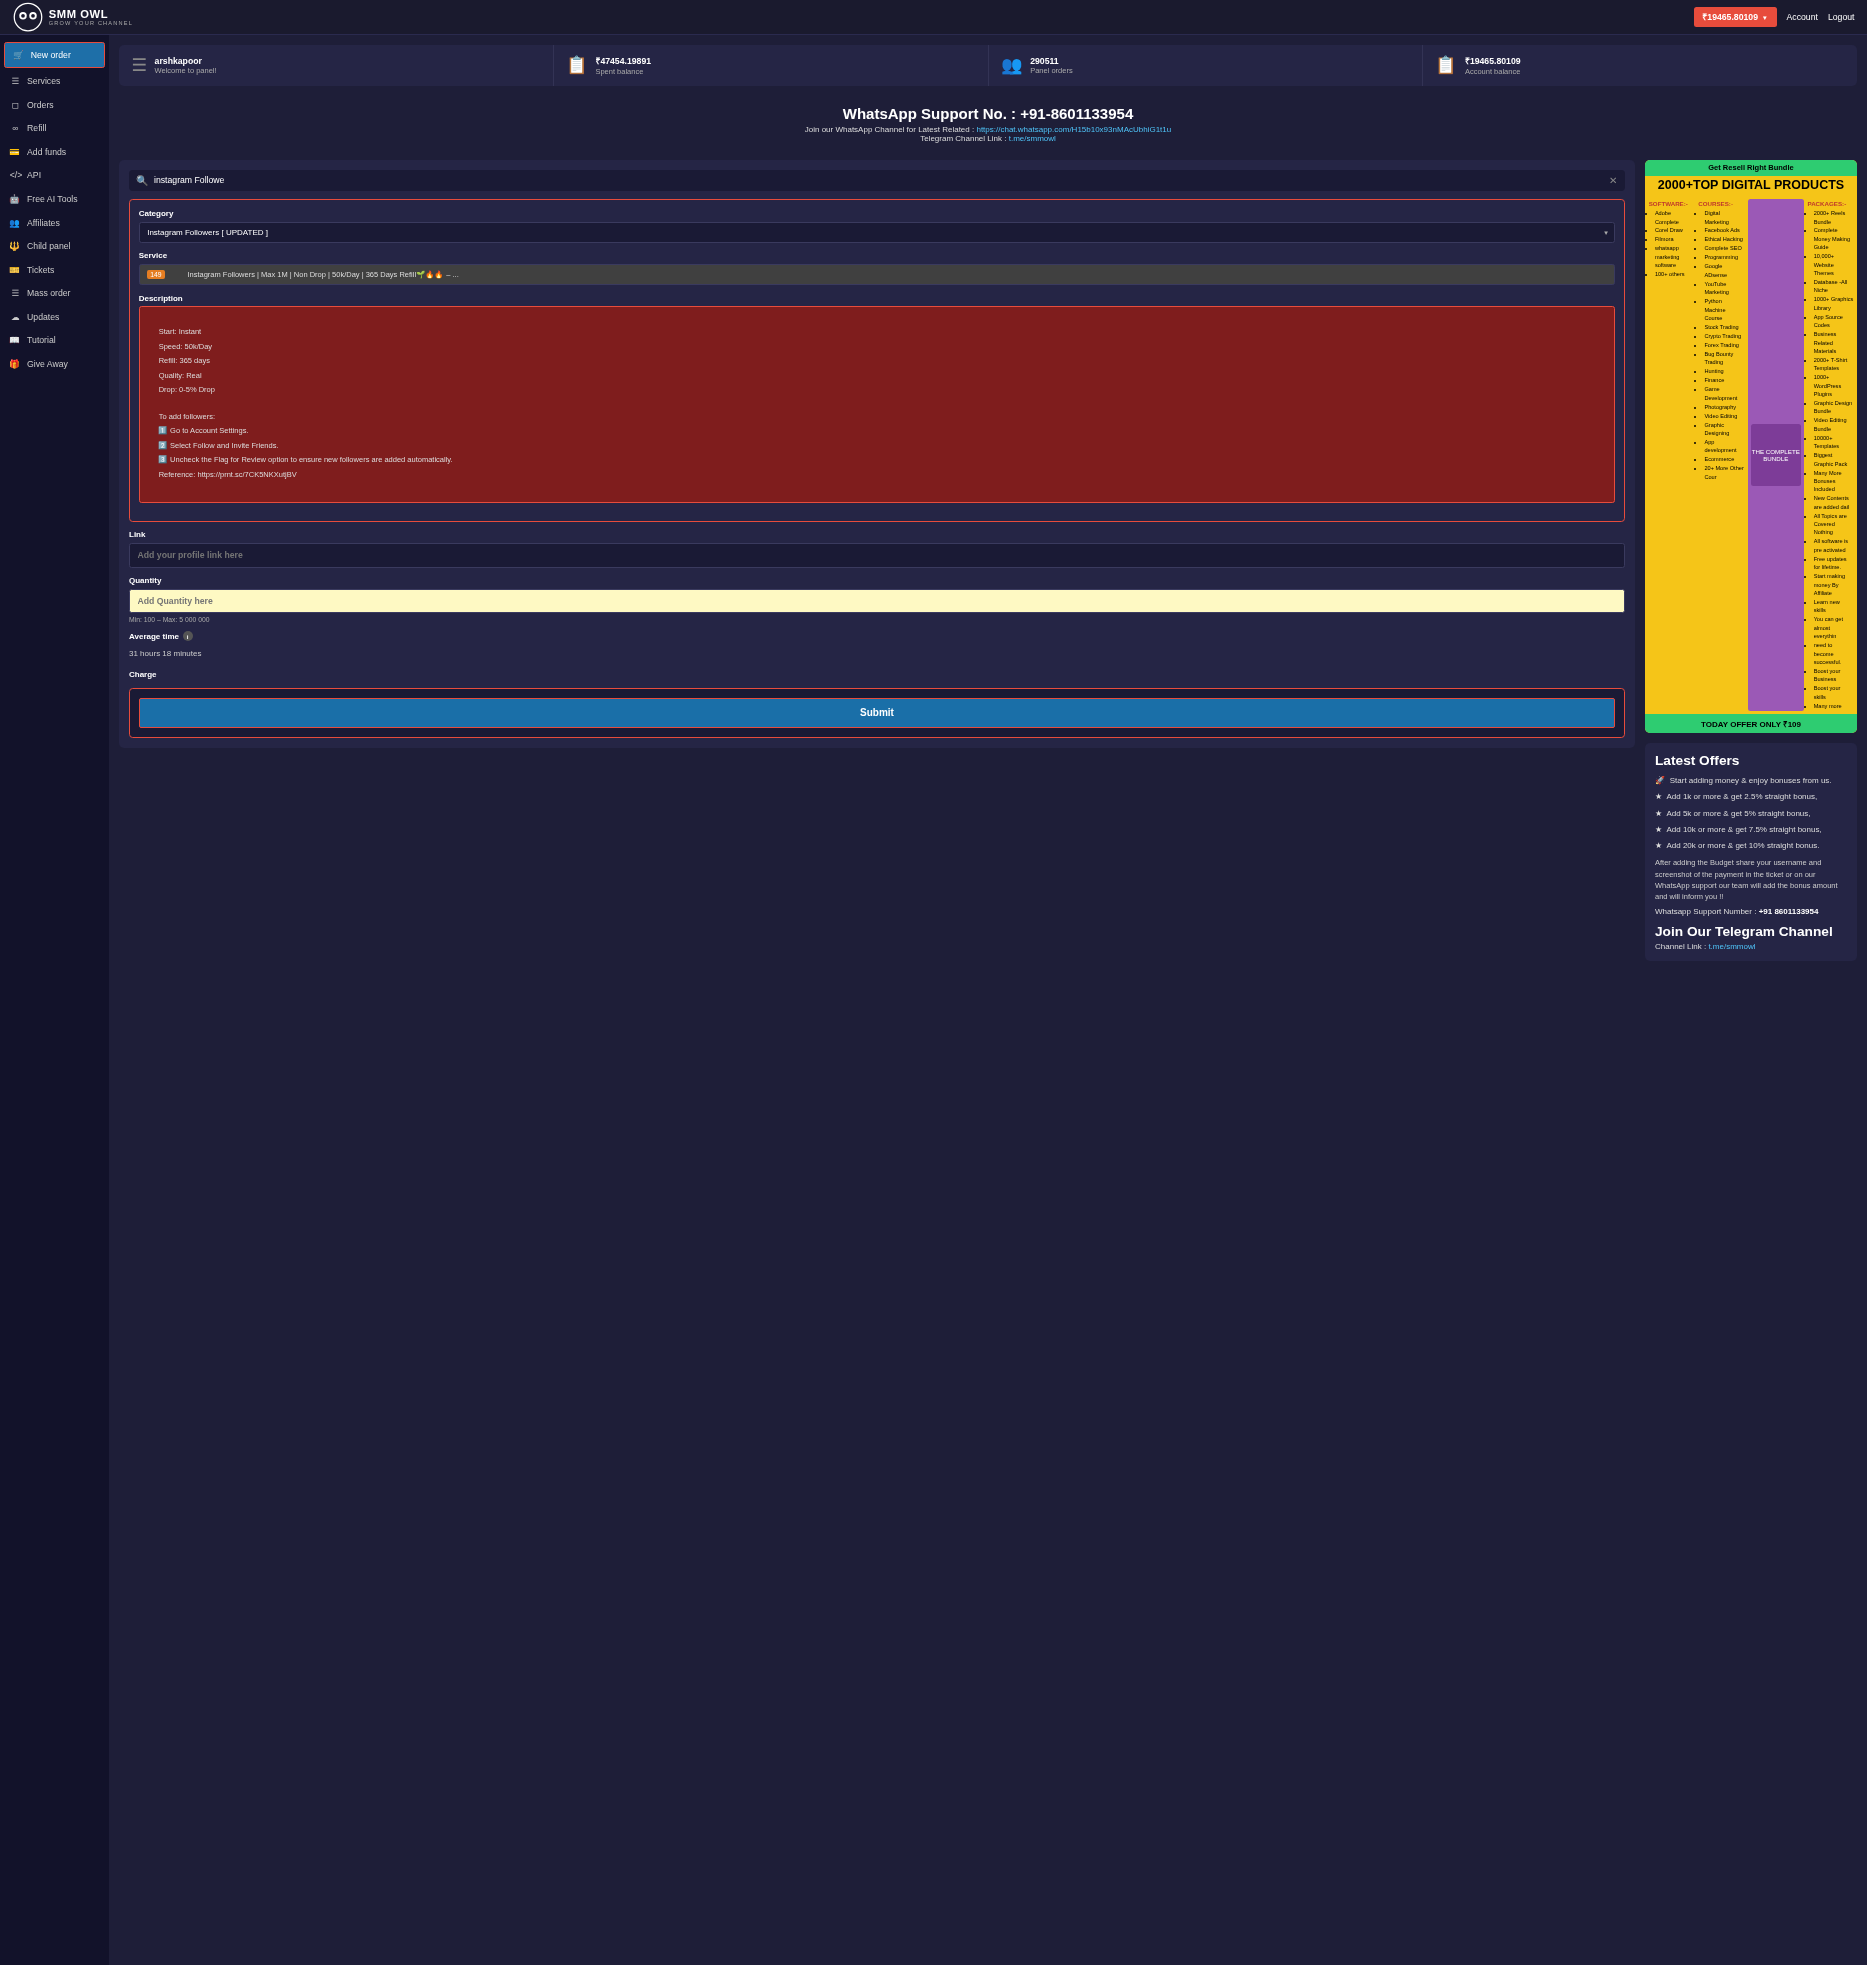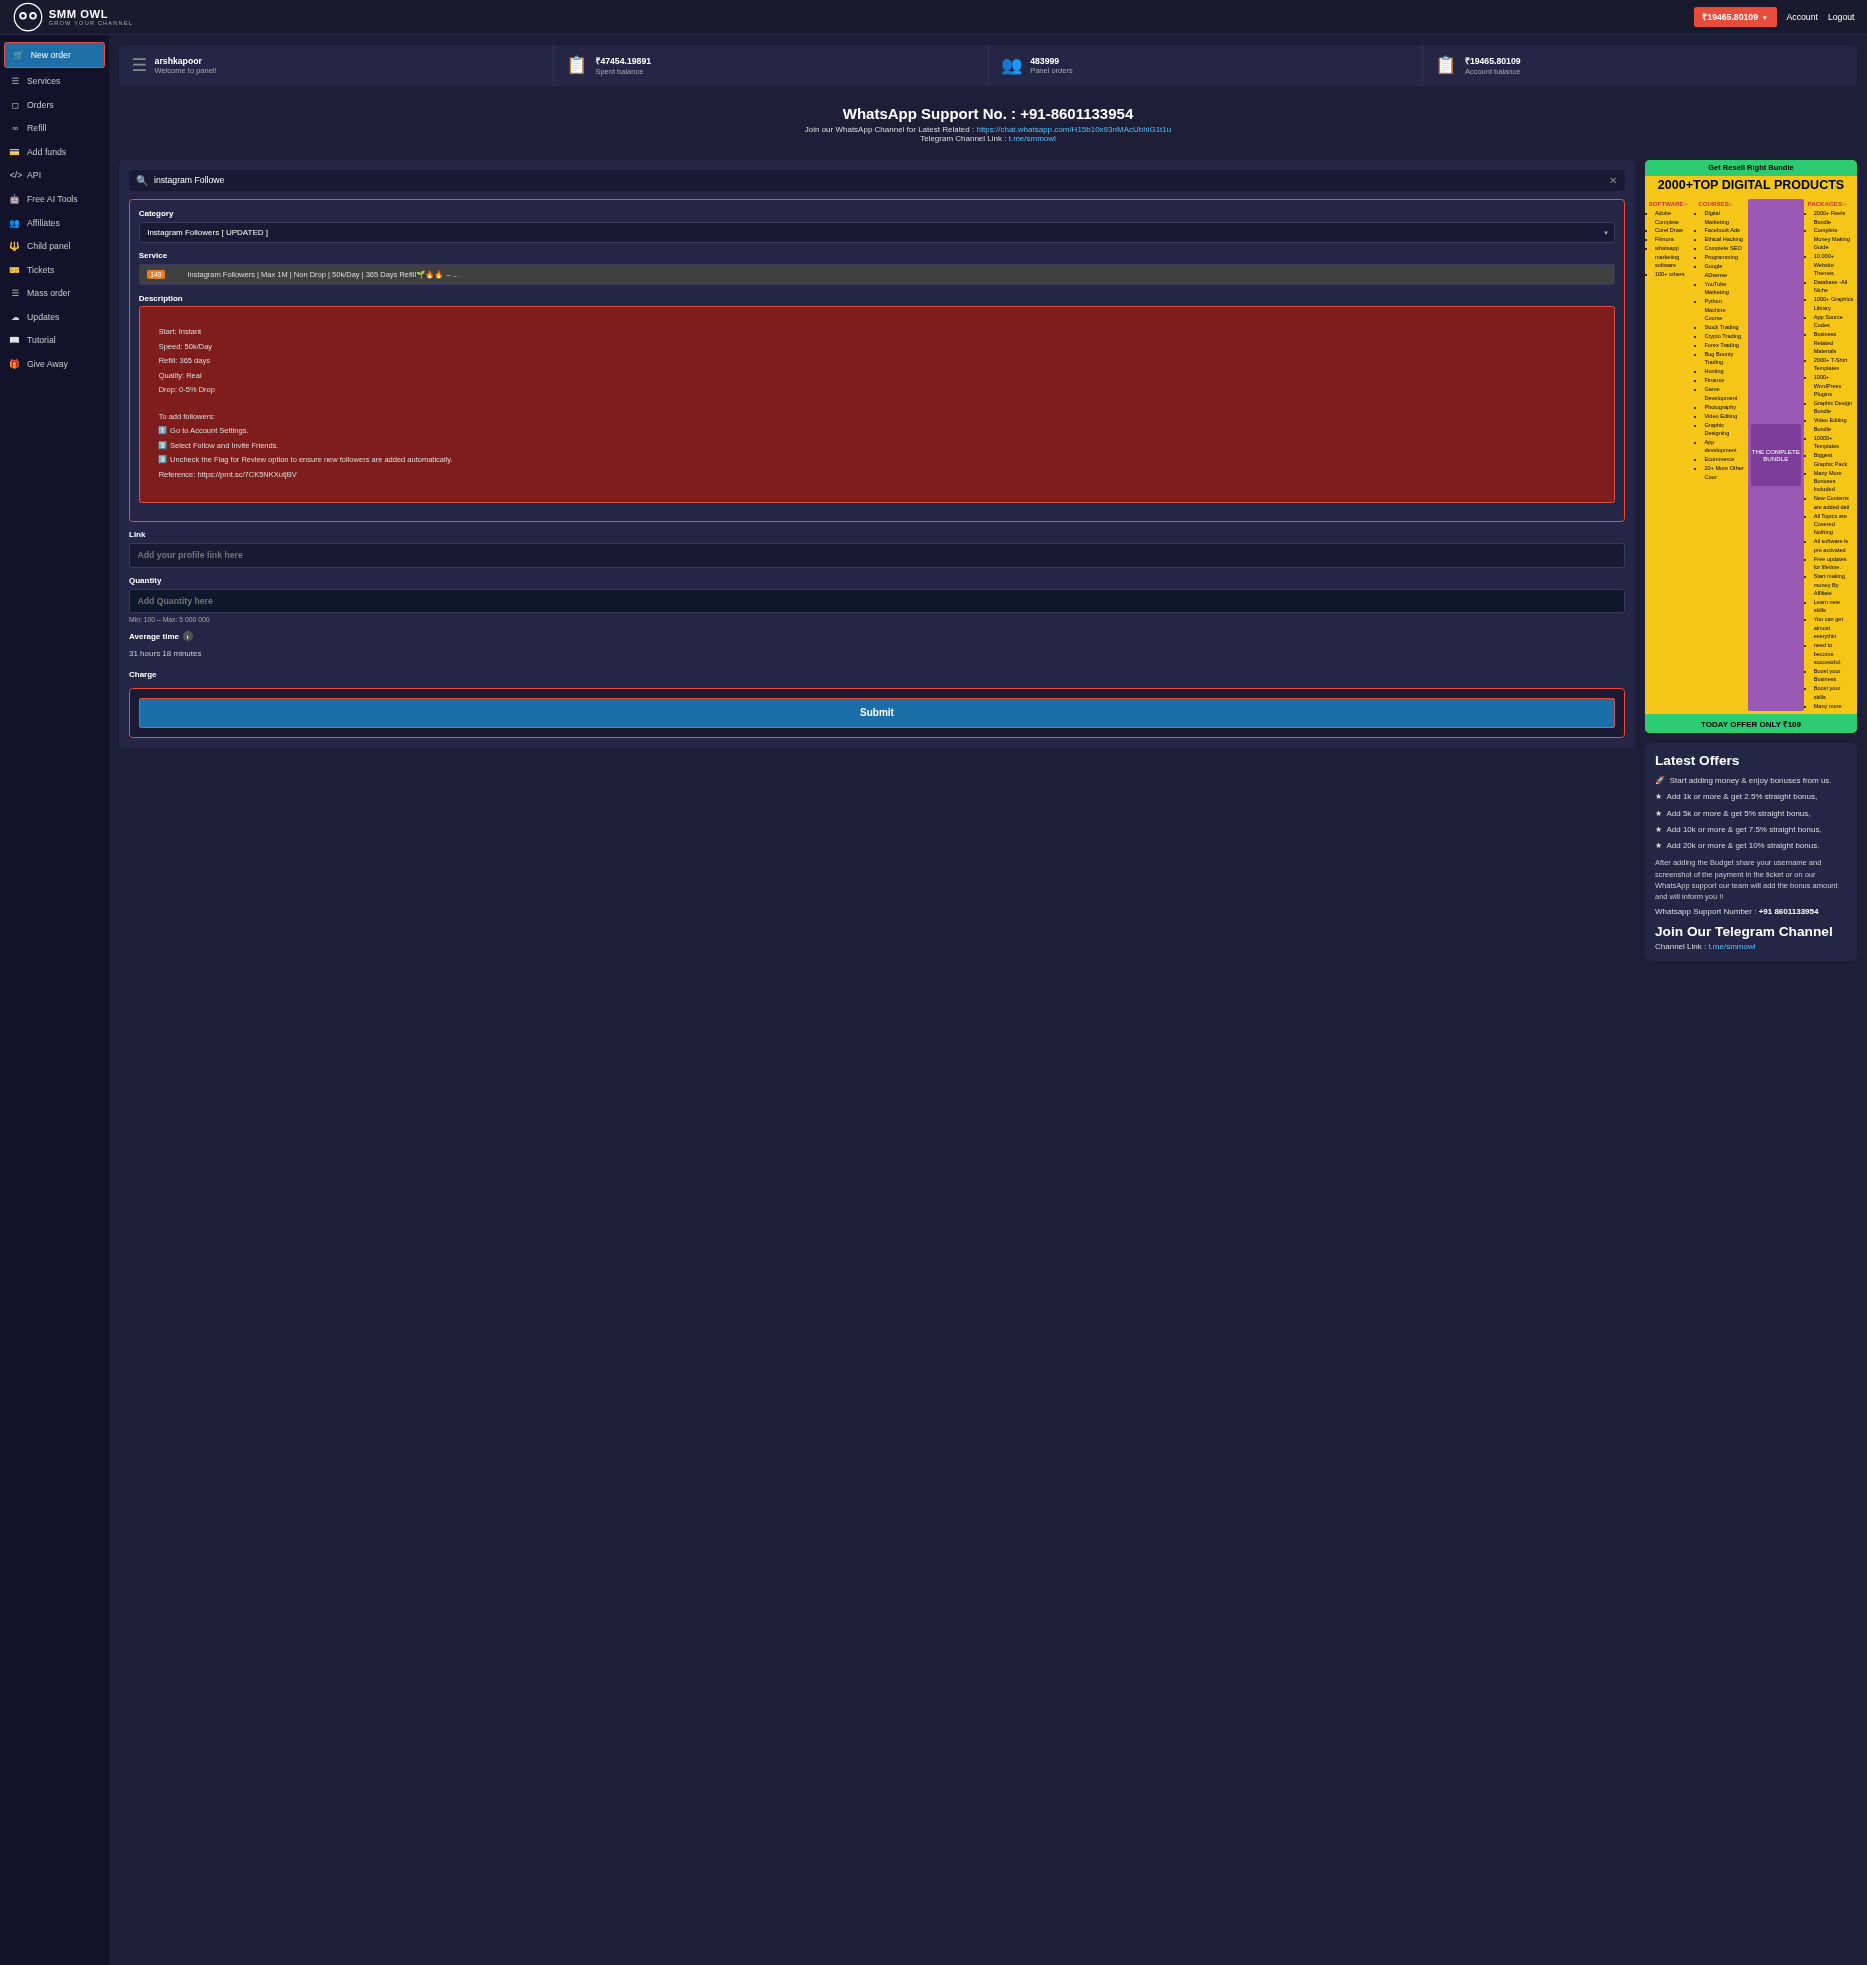--- a/index.html
+++ b/index.html
@@ -569,21 +569,21 @@
       <div class="stat-item">
         <span class="stat-icon">📋</span>
         <div class="stat-info">
           <div class="stat-name">₹47454.19891</div>
           <div class="stat-desc">Spent balance</div>
         </div>
       </div>
       <div class="stat-item">
         <span class="stat-icon">👥</span>
         <div class="stat-info">
-          <div class="stat-name">483999</div>
+          <div class="stat-name">290511</div>
           <div class="stat-desc">Panel orders</div>
         </div>
       </div>
       <div class="stat-item">
         <span class="stat-icon">📋</span>
         <div class="stat-info">
           <div class="stat-name">₹19465.80109</div>
           <div class="stat-desc">Account balance</div>
         </div>
       </div>
@@ -648,21 +648,21 @@
           </div>
         </div>
 
         <div class="form-section">
           <label class="form-label">Link</label>
           <input type="text" class="link-input-placeholder" style="width: 100%; background: rgb(26, 26, 53); border: 0.6px solid rgb(58, 58, 94); border-radius: 2.5px; padding: 6.2px 7.5px; font-size: 8.7px; color: rgb(231, 76, 60); font-weight: bold; outline: none;" placeholder="Add your profile link here">
         </div>
 
         <div class="form-section">
           <label class="form-label">Quantity</label>
-          <input type="text" class="qty-input-placeholder" style="width: 100%; background: #0f172a; border: 0.6px solid rgb(58, 58, 94); border-radius: 2.5px; padding: 6.2px 7.5px; font-size: 8.7px; color: rgb(231, 76, 60); font-weight: bold; outline: none;" placeholder="Add Quantity here">
+          <input type="text" class="qty-input-placeholder" style="width: 100%; background: #fef9c3; border: 0.6px solid rgb(58, 58, 94); border-radius: 2.5px; padding: 6.2px 7.5px; font-size: 8.7px; color: rgb(231, 76, 60); font-weight: bold; outline: none;" placeholder="Add Quantity here">
           <div class="min-max-info">Min: 100 – Max: 5 000 000</div>
         </div>
 
         <div class="form-section">
           <div class="avg-time-label">
             <span>Average time</span>
             <span class="info-icon">i</span>
           </div>
           <div class="avg-time-value">31 hours 18 minutes</div>
         </div>

